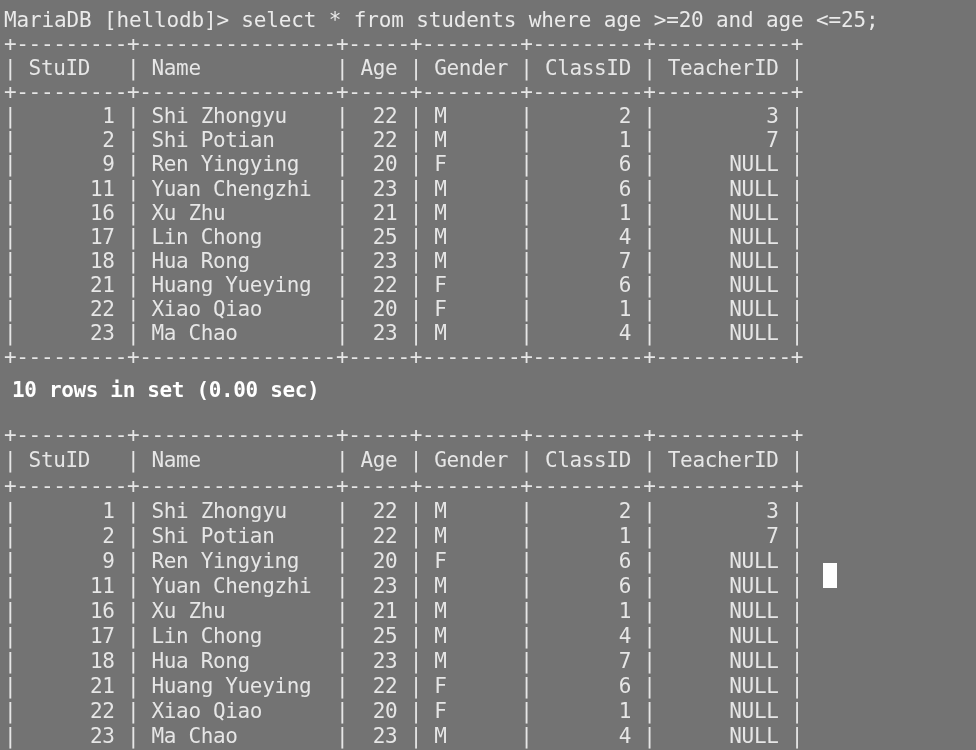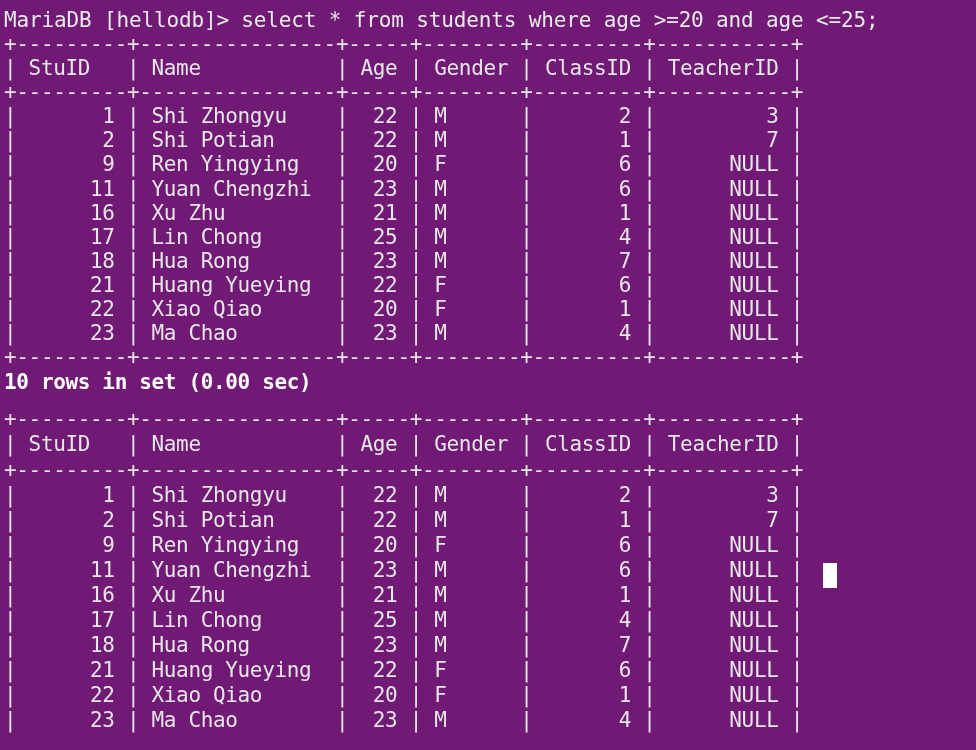--- a/index.html
+++ b/index.html
@@ -11,21 +11,21 @@
   body {
     width: 976px;
     height: 750px;
     overflow: hidden;
     font-family: "DejaVu Sans Mono", "Liberation Mono", monospace;
   }
   #terminal {
     position: relative;
     width: 976px;
     height: 750px;
-    background: #701a75;
+    background: #737373;
     color: #e8e8e8;
     box-sizing: border-box;
     padding: 4px;
   }
   .screen {
     position: absolute;
     left: 4px;
     top: 0px;
     width: 968px;
   }
@@ -39,21 +39,21 @@
     font-family: "DejaVu Sans Mono", "Liberation Mono", monospace;
     font-size: 21px;
     letter-spacing: -0.35px;
     line-height: 24.1px;
     -webkit-font-smoothing: none;
   }
   pre.block.table2 {
     line-height: 25.1px;
   }
   .summary {
-    margin: 0;
+    margin: 8px;
     padding: 0;
     font-family: "DejaVu Sans Mono", "Liberation Mono", monospace;
     font-size: 21px;
     letter-spacing: -0.35px;
     line-height: 26px;
     font-weight: bold;
     color: #ffffff;
     white-space: pre;
   }
   .prompt-line {

